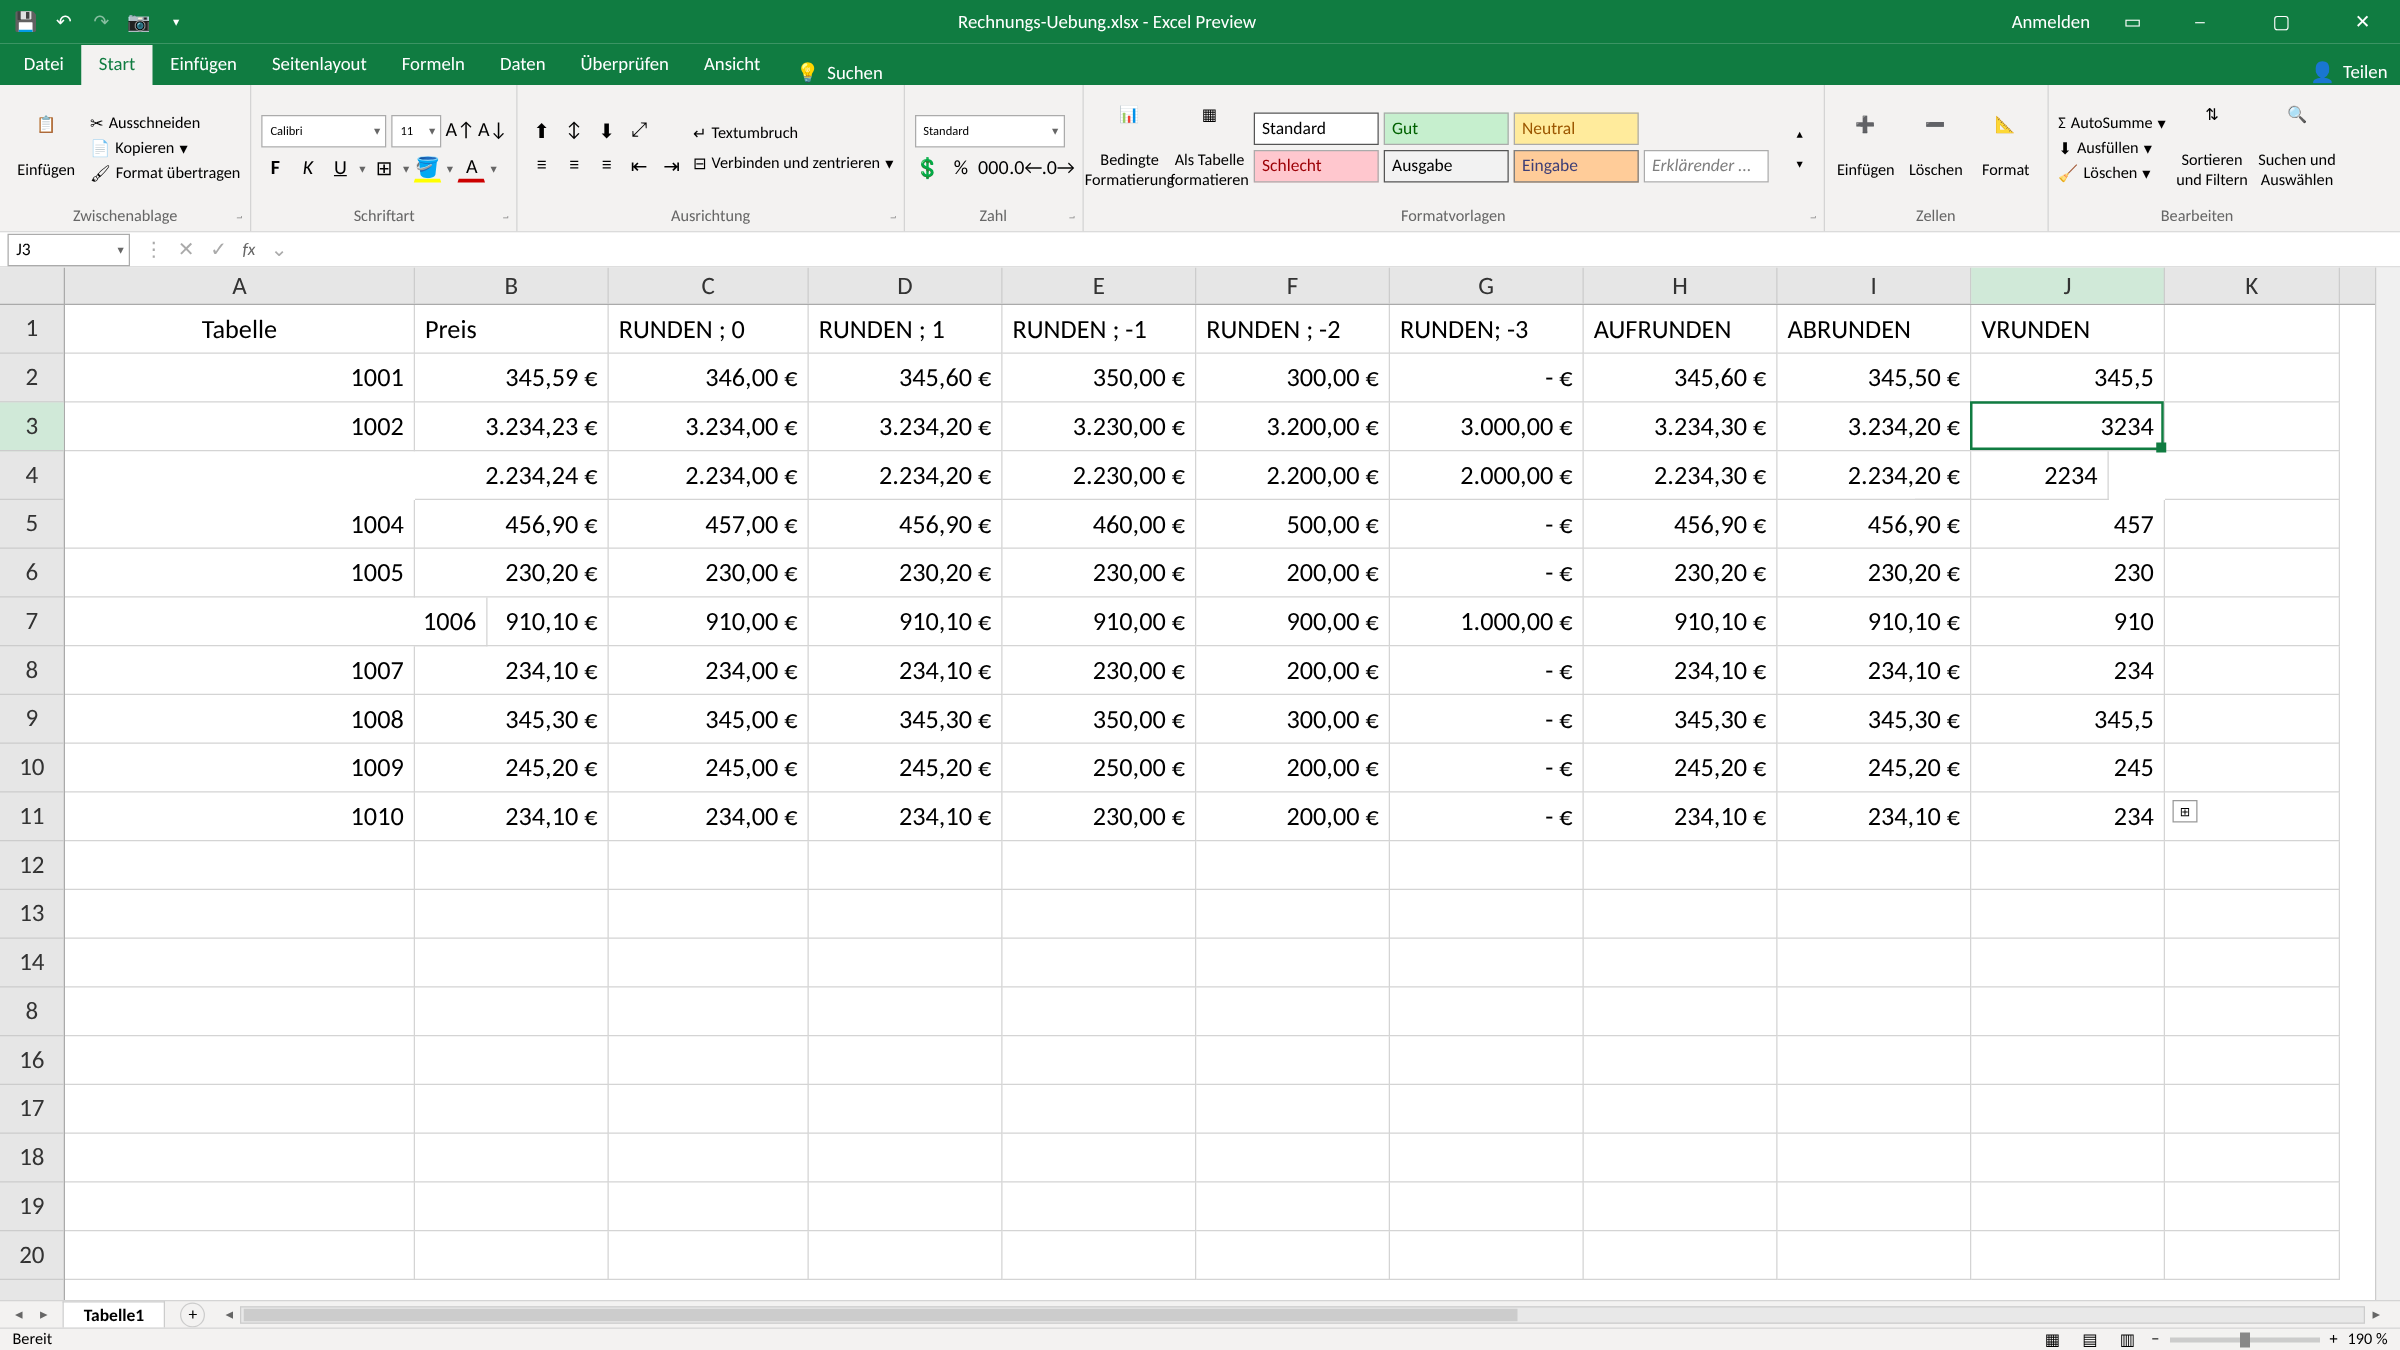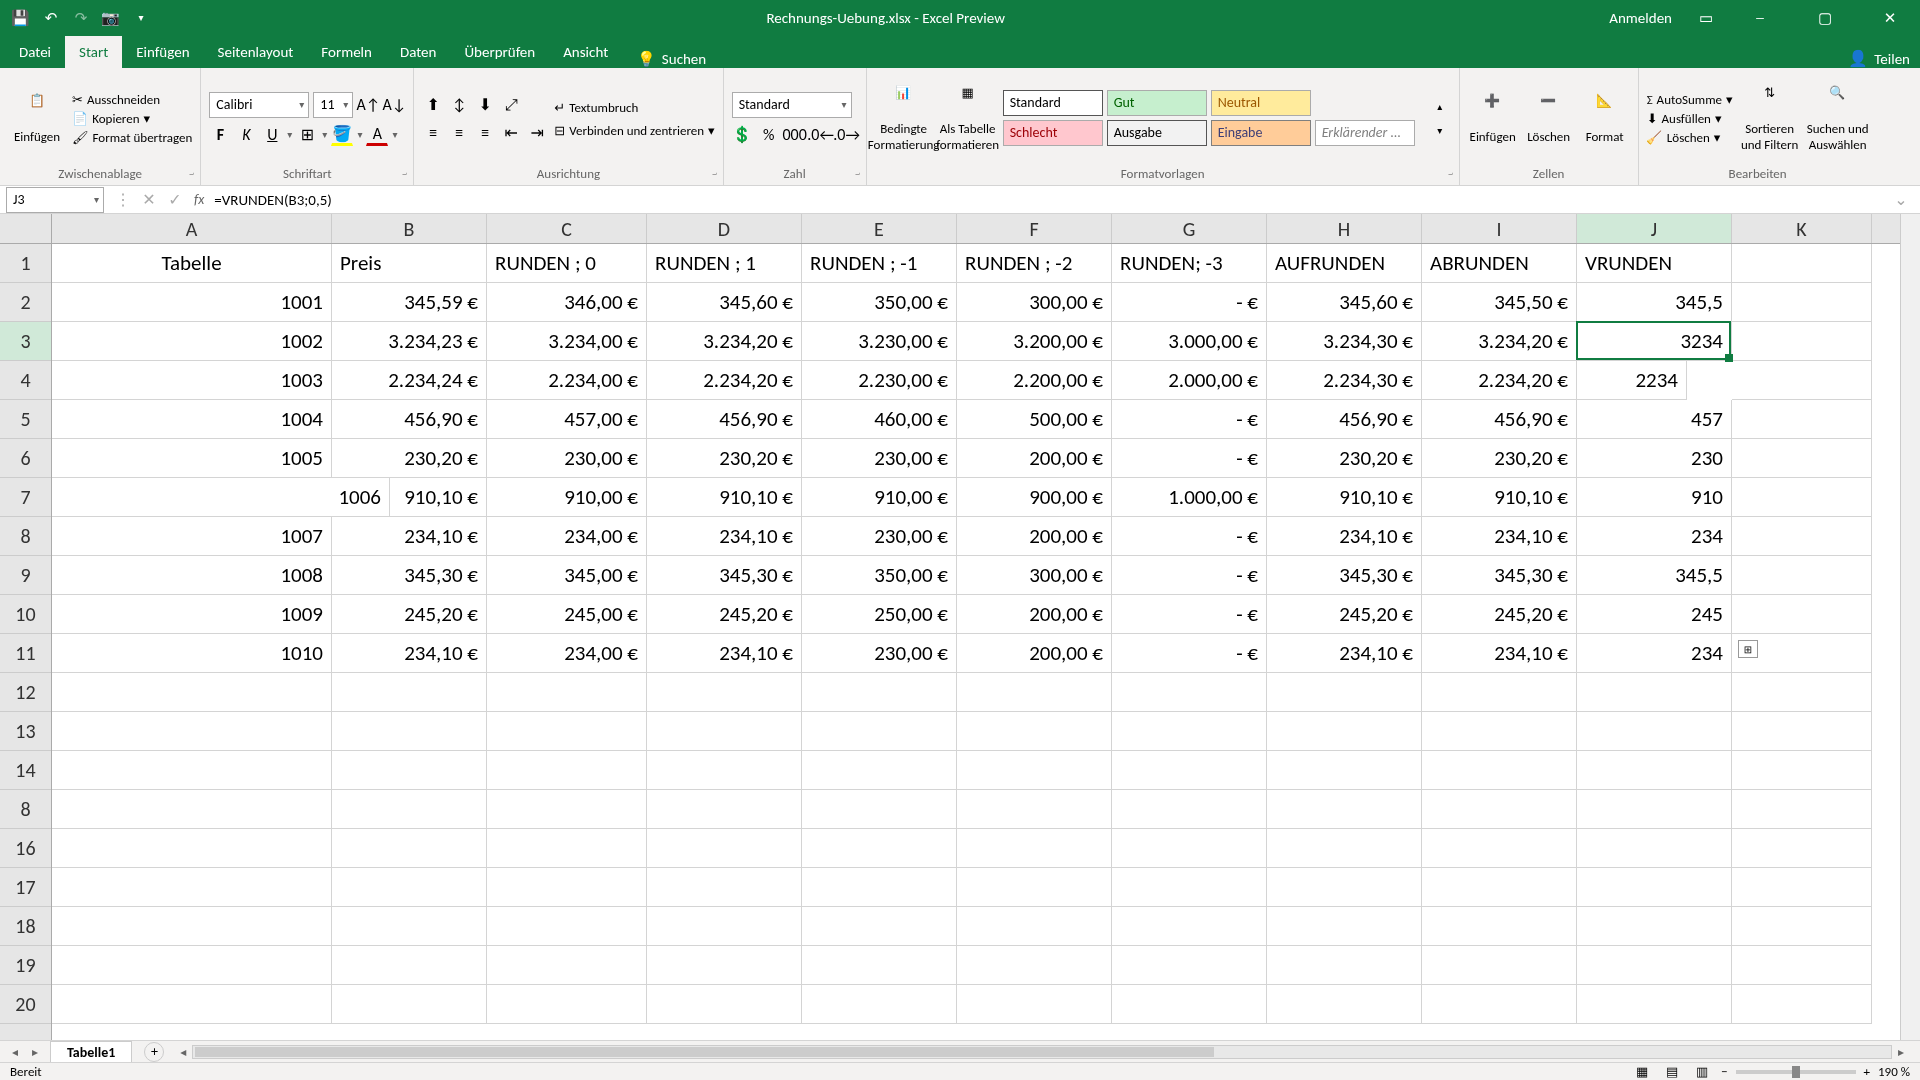--- a/index.html
+++ b/index.html
@@ -23,21 +23,21 @@
 .rgroup-body { flex: 1; display: flex; align-items: center; gap: 6px; }
 .rgroup-label { font-size: 13px; color: #666; text-align: center; padding-bottom: 2px; position: relative; }
 .rgroup-label::after { content: '⌐'; position: absolute; right: -2px; bottom: 2px; font-size: 10px; transform: rotate(180deg); color: #888; }
 .rgroup-label.nolauncher::after { display: none; }
 
 .big-btn { display: flex; flex-direction: column; align-items: center; justify-content: center; width: 58px; height: 88px; cursor: pointer; font-size: 13px; text-align: center; line-height: 1.2; }
 .big-btn .bicon { width: 32px; height: 32px; margin-bottom: 4px; }
 .vstack { display: flex; flex-direction: column; gap: 2px; }
 .hstack { display: flex; align-items: center; gap: 4px; }
 .small-item { font-size: 13px; display: flex; align-items: center; gap: 4px; cursor: pointer; padding: 1px 0; white-space: nowrap; }
-.combo { height: 26px; border: 1px solid #ababab; background: #fff; font-size: 14px; padding: 0 18px 0 6px; display: flex; align-items: center; position: relative; cursor: pointer; }
+.combo { height: 26px; border: 1px solid #ababab; background: #fff; font-size: 10px; padding: 0 18px 0 6px; display: flex; align-items: center; position: relative; cursor: pointer; }
 .combo::after { content: '▾'; position: absolute; right: 4px; font-size: 10px; color: #666; }
 .icon-btn { width: 22px; height: 22px; display: flex; align-items: center; justify-content: center; cursor: pointer; border: 1px solid transparent; }
 
 .style-box { width: 100px; height: 26px; border: 1px solid #ababab; display: flex; align-items: center; padding: 0 6px; font-size: 14px; cursor: pointer; }
 .style-gallery { display: grid; grid-template-columns: repeat(3, 102px); grid-template-rows: repeat(2, 28px); gap: 2px; }
 
 .namebox-row { height: 28px; display: flex; align-items: center; border-bottom: 1px solid #d4d4d4; background: #fff; }
 .namebox { width: 98px; height: 26px; border: 1px solid #ababab; margin: 0 6px; padding: 0 6px; font-size: 14px; display: flex; align-items: center; position: relative; }
 .namebox::after { content: '▾'; position: absolute; right: 4px; font-size: 10px; color: #666; }
 .fx-btns { display: flex; }
@@ -280,21 +280,20 @@
 </div>
 
 <div class="namebox-row">
   <div class="namebox">J3</div>
   <div class="fx-btns">
     <div class="fx-btn">⋮</div>
     <div class="fx-btn">✕</div>
     <div class="fx-btn">✓</div>
   </div>
   <span class="fx-label">fx</span>
-  <input class="formula-input" value="=VRUNDEN(B3;0,5)" style="">
   <div class="fx-btn" style="margin-right:6px">⌄</div>
 </div>
 
 <div class="grid-wrap">
   <div class="grid-main">
     <div class="corner"></div>
     <div class="col-headers" id="colheaders">
         <div class="col-h" style="width: 280px;">A</div>
         <div class="col-h" style="width: 155px;">B</div>
         <div class="col-h" style="width: 160px;">C</div>
@@ -353,21 +352,20 @@
         <div class="cell num" style="left: 0px; top: 78px; width: 280px;">1002</div>
         <div class="cell num" style="left: 280px; top: 78px; width: 155px;">3.234,23 €</div>
         <div class="cell num" style="left: 435px; top: 78px; width: 160px;">3.234,00 €</div>
         <div class="cell num" style="left: 595px; top: 78px; width: 155px;">3.234,20 €</div>
         <div class="cell num" style="left: 750px; top: 78px; width: 155px;">3.230,00 €</div>
         <div class="cell num" style="left: 905px; top: 78px; width: 155px;">3.200,00 €</div>
         <div class="cell num" style="left: 1060px; top: 78px; width: 155px;">3.000,00 €</div>
         <div class="cell num" style="left: 1215px; top: 78px; width: 155px;">3.234,30 €</div>
         <div class="cell num" style="left: 1370px; top: 78px; width: 155px;">3.234,20 €</div>
         <div class="cell num" style="left: 1525px; top: 78px; width: 155px;">3234</div>
-        <div class="cell num" style="left: 0px; top: 117px; width: 280px;">1003</div>
         <div class="cell num" style="left: 280px; top: 117px; width: 155px;">2.234,24 €</div>
         <div class="cell num" style="left: 435px; top: 117px; width: 160px;">2.234,00 €</div>
         <div class="cell num" style="left: 595px; top: 117px; width: 155px;">2.234,20 €</div>
         <div class="cell num" style="left: 750px; top: 117px; width: 155px;">2.230,00 €</div>
         <div class="cell num" style="left: 905px; top: 117px; width: 155px;">2.200,00 €</div>
         <div class="cell num" style="left: 1060px; top: 117px; width: 155px;">2.000,00 €</div>
         <div class="cell num" style="left: 1215px; top: 117px; width: 155px;">2.234,30 €</div>
         <div class="cell num" style="left: 1370px; top: 117px; width: 155px;">2.234,20 €</div>
         <div class="cell num" style="left: 1480px; top: 117px; width: 155px;">2234</div>
         <div class="cell num" style="left: 0px; top: 156px; width: 280px;">1004</div>

